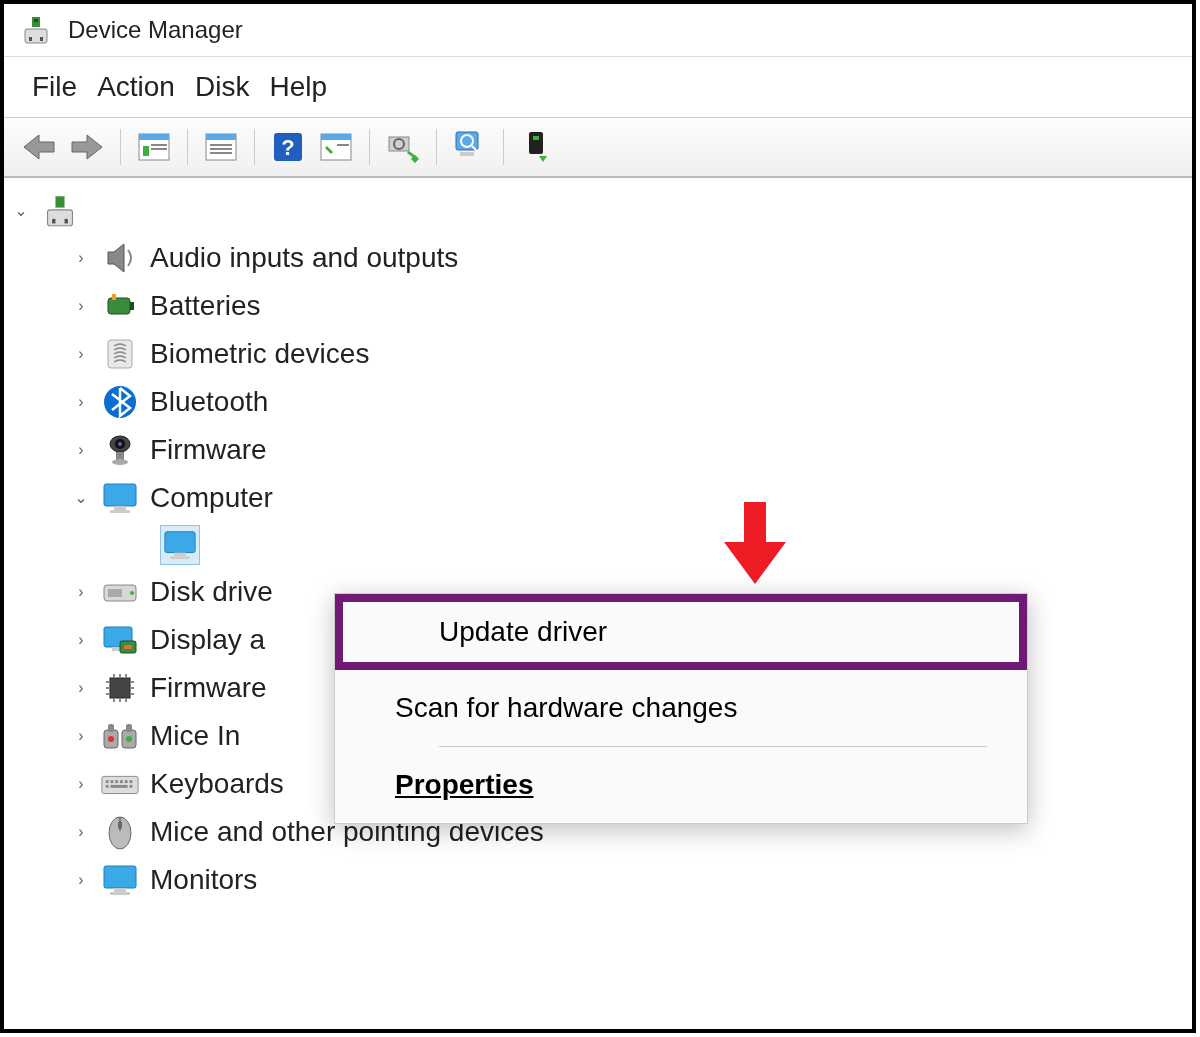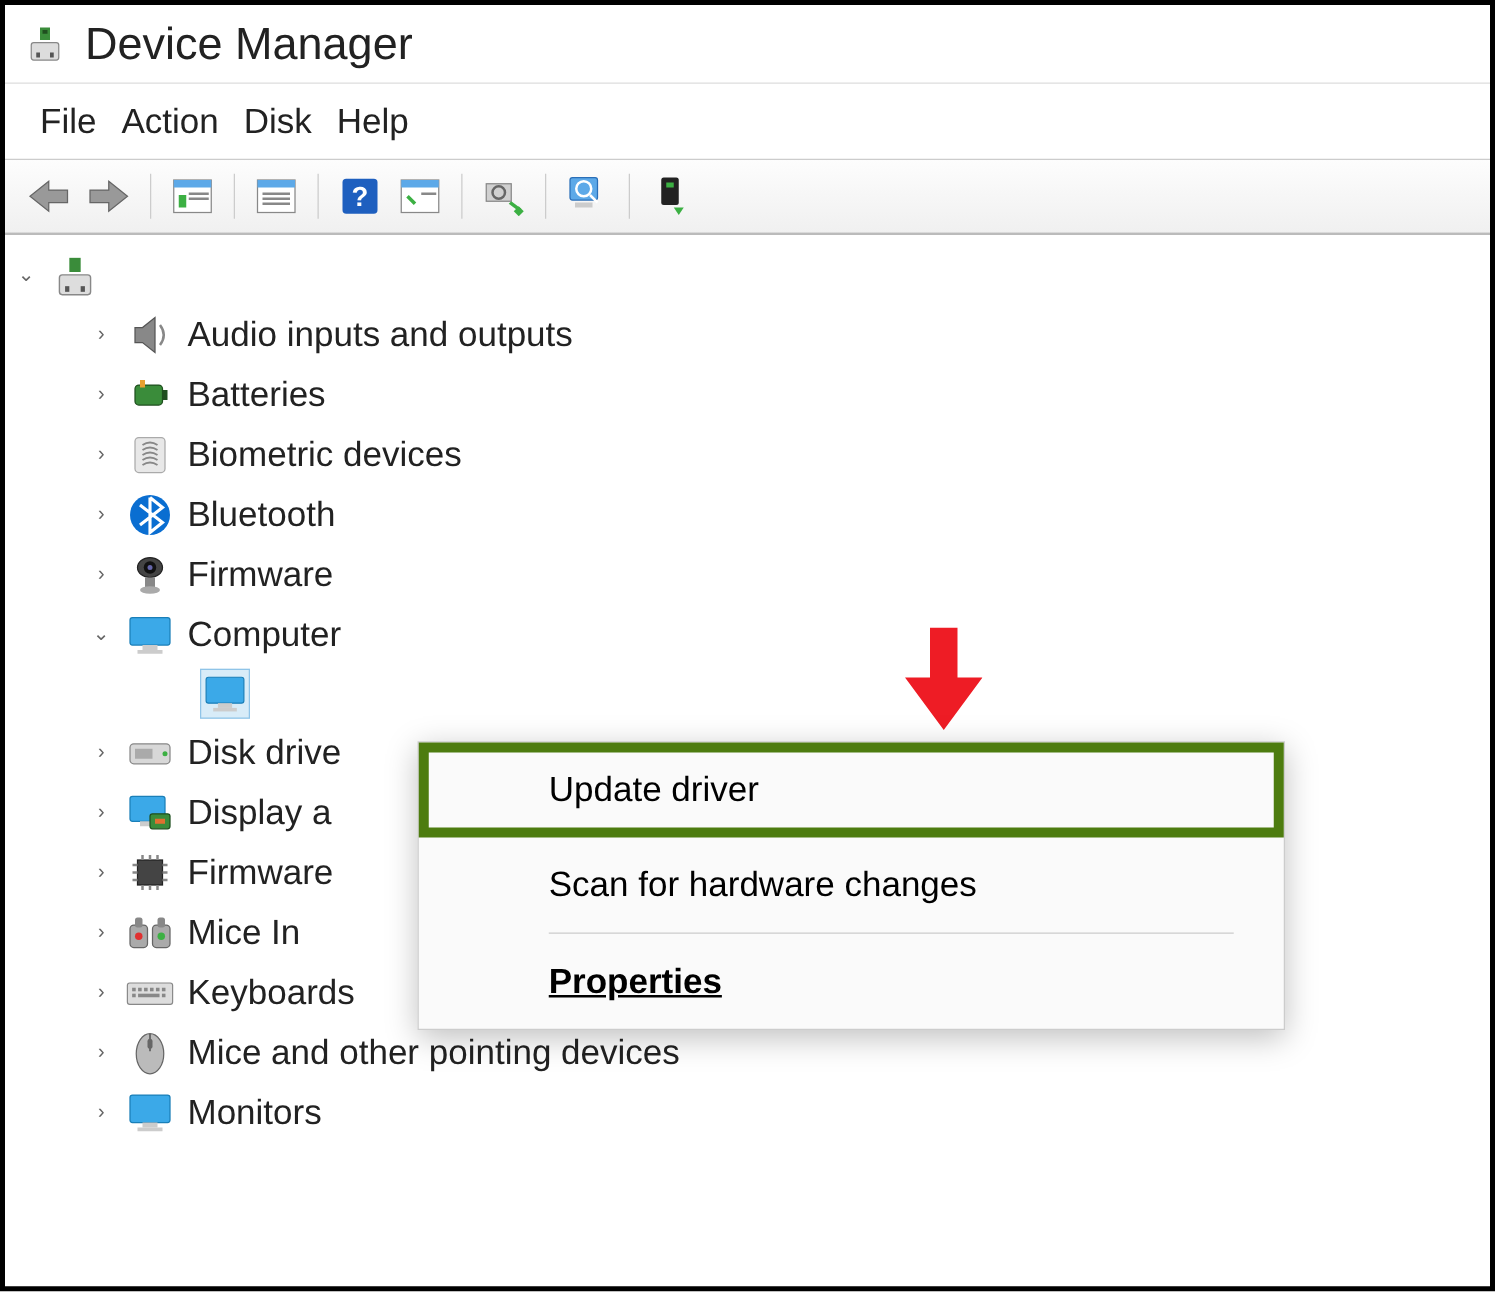--- a/index.html
+++ b/index.html
@@ -16,21 +16,21 @@
       width: 1196px;
       height: 1033px;
       position: relative;
       background: #fff;
     }
     .titlebar {
       display: flex;
       align-items: center;
       gap: 16px;
       padding: 10px 16px;
-      font-size: 36px;
+      font-size: 24px;
       font-weight: 400;
       color: #222;
       border-bottom: 1px solid #ddd;
     }
     .titlebar .app-icon {
       width: 32px; height: 32px;
       display: flex; align-items: center; justify-content: center;
     }
     .menubar {
       display: flex;
@@ -85,25 +85,25 @@
       position: absolute;
       left: 330px;
       top: 589px;
       width: 694px;
       background: #fafafa;
       border: 1px solid #ccc;
       box-shadow: 0 6px 24px rgba(0,0,0,0.25);
       font-size: 28px;
     }
     .context-menu .cm-item {
-      padding: 22px 40px 22px 104px;
+      padding: 22px 40px 22px 60px;
       cursor: default;
     }
     .context-menu .cm-item.highlight {
-      border: 8px solid #4d7c0f;
+      border: 8px solid #701a75;
       padding: 14px 32px 14px 96px;
     }
     .context-menu .cm-sep {
       height: 1px; background: #ccc; margin: 0 40px 0 104px;
     }
     .context-menu .cm-item.bold { font-weight: 700; text-decoration: underline; }
     .pointer-arrow {
       position: absolute;
       left: 720px;
       top: 498px;

